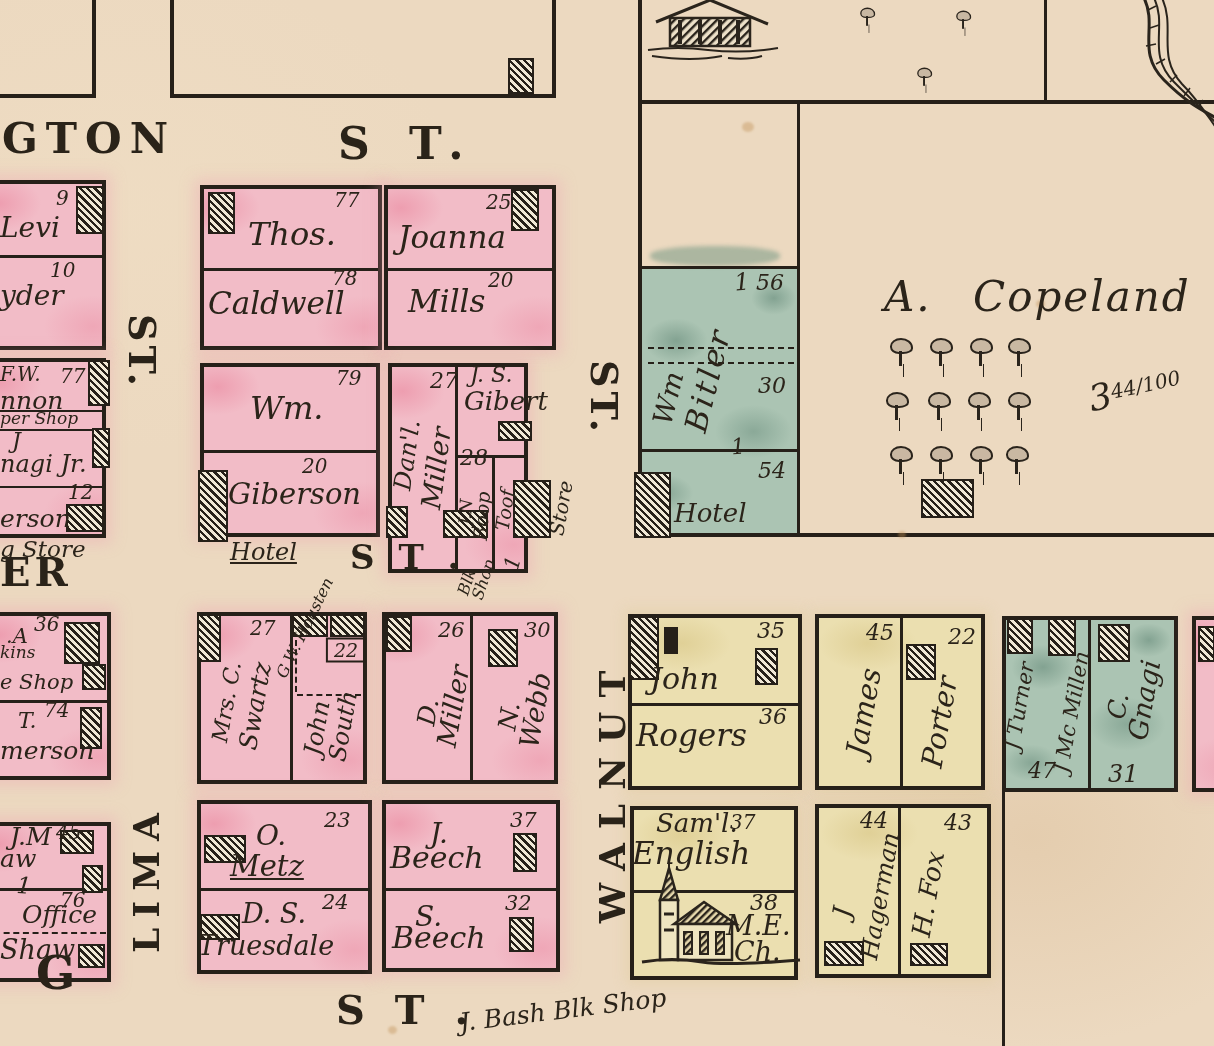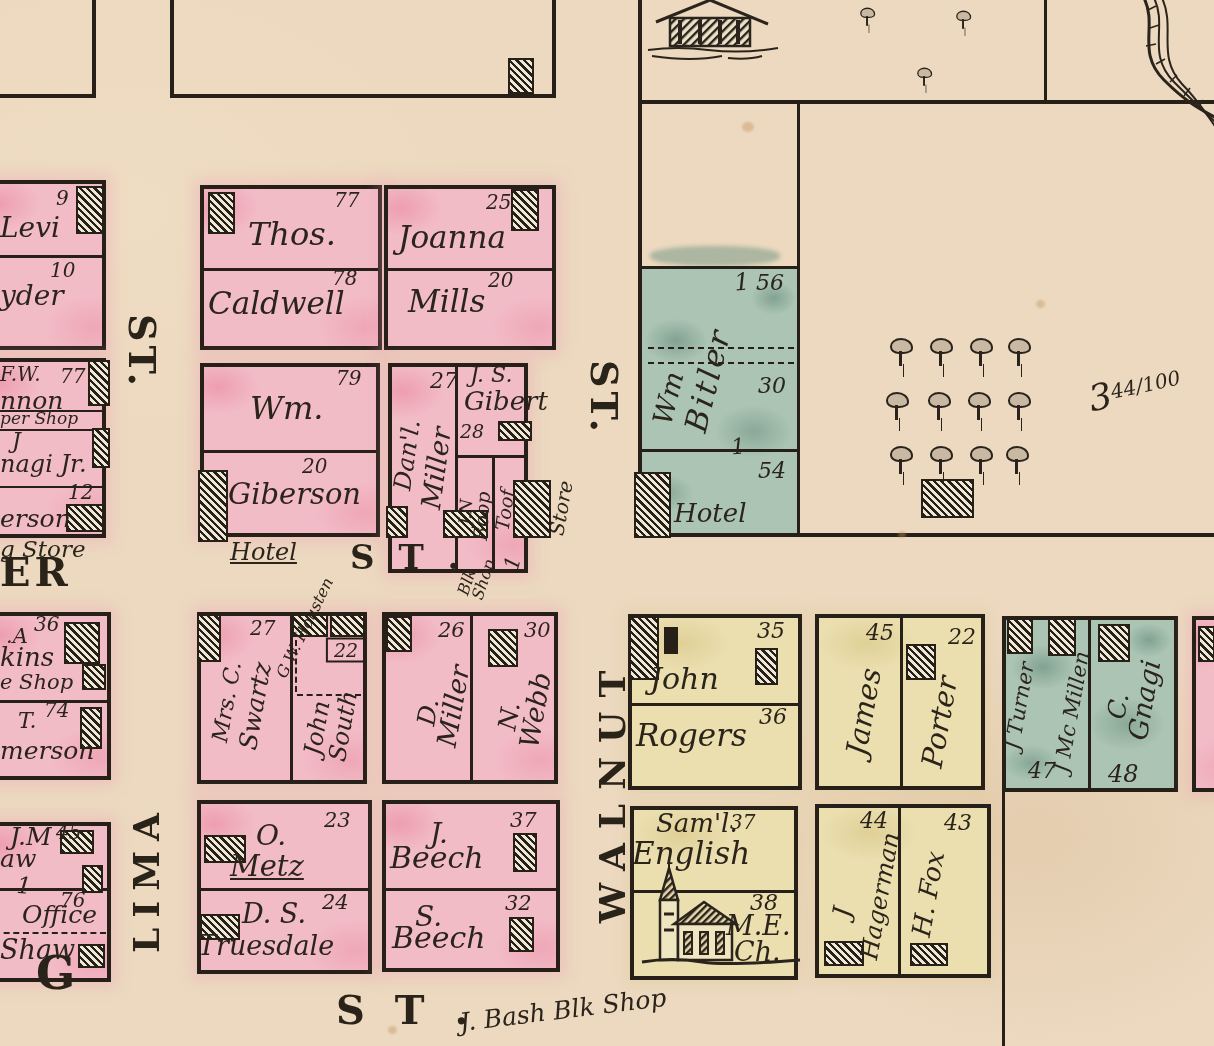--- a/index.html
+++ b/index.html
@@ -209,20 +209,22 @@
   </div>
   <div class="tree plant" style="left:856px;top:2px"></div>
   <div class="tree plant" style="left:952px;top:5px"></div>
   <div class="tree plant" style="left:913px;top:62px"></div>
 
   <div class="stain" style="left:742px;top:122px;width:12px;height:10px"></div>
   <div class="stain" style="left:1036px;top:300px;width:9px;height:8px"></div>
   <div class="stain" style="left:898px;top:531px;width:8px;height:7px"></div>
   <div class="stain" style="left:388px;top:1026px;width:9px;height:8px"></div>
 
+  <div class="lbl st" style="left:2px;top:118px;font-size:42px;letter-spacing:8px">GTON</div>
+  <div class="lbl st" style="left:338px;top:122px;font-size:44px;letter-spacing:12px">S T.</div>
   <div class="lbl st c" style="left:142px;top:352px;font-size:38px;letter-spacing:4px;transform:translate(-50%,-50%) rotate(90deg)">ST.</div>
   <div class="lbl st c" style="left:604px;top:398px;font-size:38px;letter-spacing:4px;transform:translate(-50%,-50%) rotate(90deg)">ST.</div>
   <div class="lbl st" style="left:0;top:552px;font-size:40px;letter-spacing:4px">ER</div>
   <div class="lbl st" style="left:350px;top:540px;font-size:34px;letter-spacing:6px">S T .</div>
   <div class="lbl st c" style="left:612px;top:790px;font-size:36px;letter-spacing:14px;transform:translate(-50%,-50%) rotate(-90deg)">WALNUT</div>
   <div class="lbl st c" style="left:146px;top:878px;font-size:36px;letter-spacing:10px;transform:translate(-50%,-50%) rotate(-90deg)">LIMA</div>
   <div class="lbl st" style="left:36px;top:950px;font-size:46px">G</div>
   <div class="lbl st" style="left:336px;top:990px;font-size:40px;letter-spacing:8px">S T .</div>
   <div class="lbl it c" style="left:563px;top:1010px;font-size:25px;transform:translate(-50%,-50%) rotate(-7deg)">J. Bash Blk Shop</div>
 
@@ -234,21 +236,21 @@
   <div class="lbl num" style="left:60px;top:366px">77</div>
   <div class="lbl it" style="left:0;top:388px;font-size:25px">nnon</div>
   <div class="lbl it" style="left:0;top:410px;font-size:17px">per Shop</div>
   <div class="lbl it" style="left:12px;top:430px;font-size:22px">J</div>
   <div class="lbl it" style="left:0;top:452px;font-size:24px">nagi Jr.</div>
   <div class="lbl num" style="left:68px;top:482px">12</div>
   <div class="lbl it" style="left:0;top:506px;font-size:25px">erson</div>
   <div class="lbl it" style="left:0;top:538px;font-size:23px">g Store</div>
   <div class="lbl num" style="left:34px;top:614px">36</div>
   <div class="lbl it" style="left:6px;top:626px;font-size:21px">.A</div>
-  <div class="lbl it" style="left:0;top:644px;font-size:26px">kins</div>
+  <div class="lbl it" style="left:0;top:644px;font-size:17px">kins</div>
   <div class="lbl it" style="left:0;top:672px;font-size:21px">e Shop</div>
   <div class="lbl num" style="left:44px;top:700px">74</div>
   <div class="lbl it" style="left:18px;top:710px;font-size:22px">T.</div>
   <div class="lbl it" style="left:0;top:738px;font-size:25px">merson</div>
   <div class="lbl it" style="left:10px;top:824px;font-size:25px">J.M</div>
   <div class="lbl num" style="left:56px;top:822px">45</div>
   <div class="lbl it" style="left:0;top:846px;font-size:25px">aw</div>
   <div class="lbl it c" style="left:24px;top:886px;font-size:23px;transform:translate(-50%,-50%) rotate(5deg)">1</div>
   <div class="lbl num" style="left:60px;top:890px">76</div>
   <div class="lbl it" style="left:22px;top:902px;font-size:25px">Office</div>
@@ -267,37 +269,38 @@
   <div class="lbl it" style="left:250px;top:392px;font-size:32px;">Wm.</div>
   <div class="lbl num" style="left:302px;top:456px">20</div>
   <div class="lbl it" style="left:228px;top:480px;font-size:29px">Giberson</div>
   <div class="lbl it" style="left:230px;top:540px;font-size:24px;text-decoration:underline">Hotel</div>
 
   <div class="lbl num" style="left:430px;top:370px;font-size:22px">27</div>
   <div class="lbl it c" style="left:407px;top:455px;font-size:24px;transform:translate(-50%,-50%) rotate(-82deg)">Dan'l.</div>
   <div class="lbl it c" style="left:436px;top:468px;font-size:27px;transform:translate(-50%,-50%) rotate(-82deg)">Miller</div>
   <div class="lbl it" style="left:470px;top:364px;font-size:22px">J. S.</div>
   <div class="lbl it" style="left:464px;top:388px;font-size:26px">Gibert</div>
-  <div class="lbl num" style="left:460px;top:422px;font-size:19px">28</div>
+  <div class="lbl num" style="left:460px;top:447px;font-size:22px">28</div>
   <div class="lbl it c" style="left:466px;top:512px;font-size:17px;transform:translate(-50%,-50%) rotate(-86deg)">J.N</div>
   <div class="lbl it c" style="left:482px;top:516px;font-size:19px;transform:translate(-50%,-50%) rotate(-86deg)">Boop</div>
   <div class="lbl it c" style="left:505px;top:510px;font-size:19px;transform:translate(-50%,-50%) rotate(-82deg)">Toof</div>
   <div class="lbl it c" style="left:561px;top:508px;font-size:20px;transform:translate(-50%,-50%) rotate(-80deg)">Store</div>
   <div class="lbl it c" style="left:477px;top:575px;font-size:16px;width:46px;white-space:normal;line-height:.95;transform:translate(-50%,-50%) rotate(-72deg)">Blk Shop</div>
   <div class="lbl it c" style="left:513px;top:563px;font-size:21px;transform:translate(-50%,-50%) rotate(-75deg)">1</div>
 
   <div class="lbl it c" style="left:668px;top:398px;font-size:27px;transform:translate(-50%,-50%) rotate(-76deg)">Wm</div>
   <div class="lbl it c" style="left:708px;top:380px;font-size:31px;letter-spacing:3px;transform:translate(-50%,-50%) rotate(-76deg)">Bitler</div>
   <div class="lbl it c" style="left:742px;top:282px;font-size:24px;transform:translate(-50%,-50%) rotate(-5deg)">1</div>
   <div class="lbl num" style="left:756px;top:272px;font-size:22px">56</div>
   <div class="lbl num" style="left:758px;top:375px;font-size:22px">30</div>
   <div class="lbl it c" style="left:738px;top:447px;font-size:22px;transform:translate(-50%,-50%) rotate(-5deg)">1</div>
   <div class="lbl num" style="left:758px;top:460px;font-size:22px">54</div>
   <div class="lbl it" style="left:674px;top:500px;font-size:26px">Hotel</div>
 
+  <div class="lbl it" style="left:884px;top:276px;font-size:42px;letter-spacing:2px;word-spacing:26px">A. Copeland</div>
   <div class="lbl it c" style="left:1135px;top:390px;font-size:36px;transform:translate(-50%,-50%) rotate(-12deg)">
     <span>3</span><span style="font-size:20px;vertical-align:8px">44/100</span>
   </div>
 
   <div class="lbl num" style="left:250px;top:618px">27</div>
   <div class="lbl it c" style="left:227px;top:702px;font-size:22px;transform:translate(-50%,-50%) rotate(-80deg)">Mrs. C.</div>
   <div class="lbl it c" style="left:255px;top:706px;font-size:25px;transform:translate(-50%,-50%) rotate(-80deg)">Swartz</div>
   <div class="lbl it c" style="left:305px;top:628px;font-size:16px;transform:translate(-50%,-50%) rotate(-64deg)">G.W. Housten</div>
   <div class="lbl num c" style="left:346px;top:650px;font-size:19px;border:2px solid #262019;padding:1px 6px;transform:translate(-50%,-50%)">22</div>
   <div class="lbl it c" style="left:317px;top:728px;font-size:24px;transform:translate(-50%,-50%) rotate(-80deg)">John</div>
@@ -344,15 +347,15 @@
   <div class="lbl it c" style="left:842px;top:912px;font-size:25px;transform:translate(-50%,-50%) rotate(-80deg)">J</div>
   <div class="lbl it c" style="left:880px;top:896px;font-size:24px;transform:translate(-50%,-50%) rotate(-80deg)">Hagerman</div>
   <div class="lbl num" style="left:944px;top:812px;font-size:22px">43</div>
   <div class="lbl it c" style="left:928px;top:894px;font-size:26px;transform:translate(-50%,-50%) rotate(-80deg)">H. Fox</div>
 
   <div class="lbl it c" style="left:1020px;top:706px;font-size:21px;transform:translate(-50%,-50%) rotate(-80deg)">J Turner</div>
   <div class="lbl num" style="left:1028px;top:760px;font-size:22px">47</div>
   <div class="lbl it c" style="left:1072px;top:712px;font-size:21px;transform:translate(-50%,-50%) rotate(-80deg)">J Mc Millen</div>
   <div class="lbl it c" style="left:1118px;top:706px;font-size:25px;transform:translate(-50%,-50%) rotate(-80deg)">C.</div>
   <div class="lbl it c" style="left:1144px;top:700px;font-size:27px;transform:translate(-50%,-50%) rotate(-80deg)">Gnagi</div>
-  <div class="lbl num" style="left:1108px;top:762px;font-size:24px">48</div>
+  <div class="lbl num" style="left:1108px;top:762px;font-size:24px">31</div>
 
 </div>
 
 </body></html>

